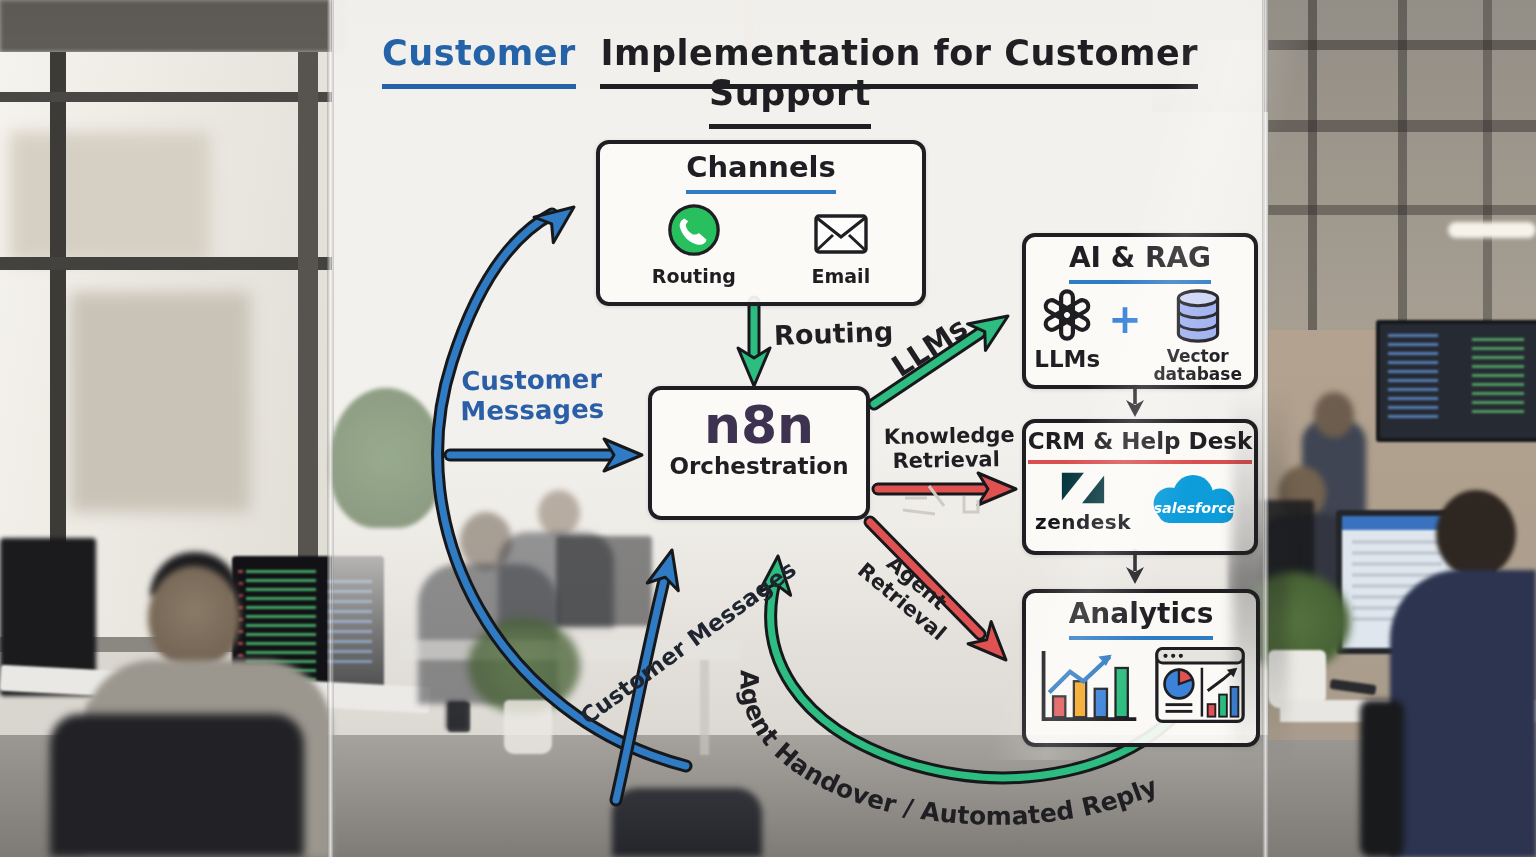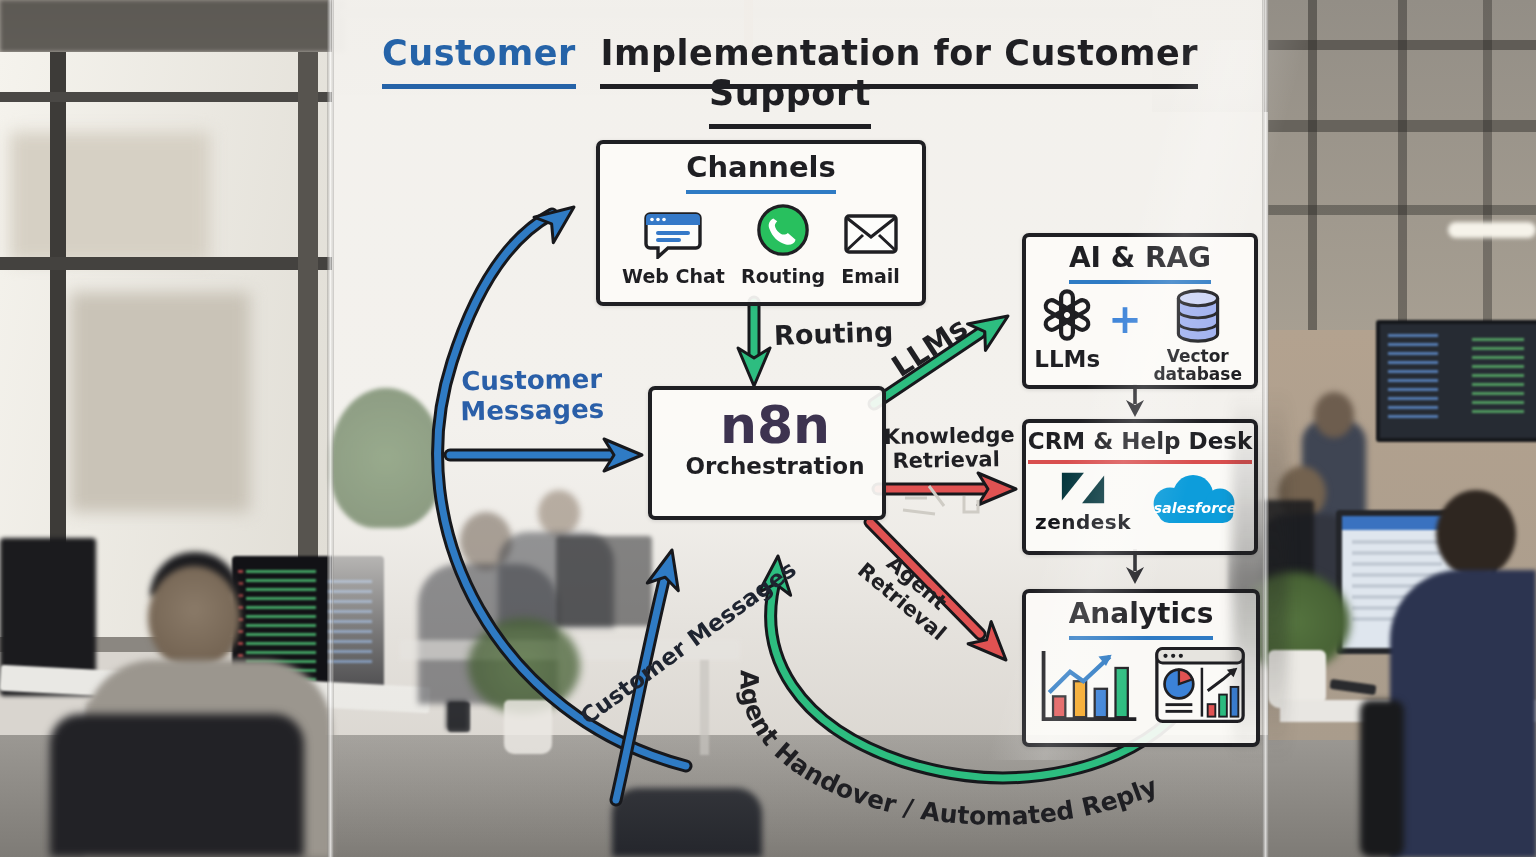--- a/index.html
+++ b/index.html
@@ -2,21 +2,21 @@
 <html><head>
 <meta charset="utf-8">
 <style>
   html,body{margin:0;padding:0;background:#222;}
   .stage{position:relative;width:1536px;height:857px;overflow:hidden;
     font-family:"DejaVu Sans",sans-serif;background:#d9d5cf;}
   .abs{position:absolute;}
   .blur1{filter:blur(1px);} .blur2{filter:blur(2px);} .blur3{filter:blur(3px);}
   .blur4{filter:blur(4px);} .blur6{filter:blur(6px);} .blur8{filter:blur(8px);}
   .box{position:absolute;background:rgba(252,251,248,.93);border:4px solid #1f1f23;
-    border-radius:7px;box-shadow:0 1px 4px rgba(0,0,0,.12);z-index:52;}
+    border-radius:13px;box-shadow:0 1px 4px rgba(0,0,0,.12);z-index:52;}
   .boxtitle{font-weight:700;color:#1f1f23;text-align:center;}
   .uline{display:inline-block;padding-bottom:6px;border-bottom:4px solid #2f7bc4;line-height:1.1;}
   .uline-red{border-bottom-color:#d94f4f;}
   .lbl{position:absolute;font-weight:700;color:#1f1f23;z-index:53;}
   svg text{font-family:"DejaVu Sans",sans-serif;}
 </style>
 </head>
 <body>
 
 <div class="stage">
@@ -105,50 +105,38 @@
     <span style="color:#2563a8;border-bottom:5px solid #2563a8;padding-bottom:11px;">Customer</span>
     <span style="color:#1f1f23;border-bottom:5px solid #1f1f23;padding-bottom:11px;margin-left:12px;">Implementation for Customer Support</span>
   </div>
 
   <div class="box" style="left:596px;top:140px;width:322px;height:158px;">
     <div class="boxtitle" style="font-size:29px;margin-top:6px;">
       <span class="uline">Channels</span>
     </div>
     <div style="display:flex;justify-content:space-around;align-items:flex-end;padding:8px 14px 0;">
       <div style="text-align:center;">
-        <svg width="58" height="52" viewBox="0 0 58 52">
-          <path d="M6 7 h46 a4 4 0 0 1 4 4 v26 a4 4 0 0 1 -4 4 H24 l-10 9 v-9 h-8 a4 4 0 0 1 -4 -4 V11 a4 4 0 0 1 4 -4 z" fill="#fdfdfb" stroke="#1f1f23" stroke-width="3.4"></path>
-          <path d="M6 7 h46 a4 4 0 0 1 4 4 v7 H2 v-7 a4 4 0 0 1 4 -4 z" fill="#3579c8"></path>
-          <circle cx="8" cy="12.5" r="1.8" fill="#fff"></circle>
-            <circle cx="14" cy="12.5" r="1.8" fill="#fff"></circle>
-            <circle cx="20" cy="12.5" r="1.8" fill="#fff"></circle>
-          <rect x="12" y="24" width="34" height="4" rx="2" fill="#3579c8"></rect>
-          <rect x="12" y="31" width="25" height="4" rx="2" fill="#3579c8"></rect>
-        </svg>
-        <div style="font-size:19px;font-weight:700;color:#1f1f23;margin-top:2px;">Web Chat</div>
-      </div>
-      <div style="text-align:center;">
         <svg width="60" height="58" viewBox="0 0 60 60">
           <circle cx="30" cy="29" r="25" fill="#28c05e" stroke="#1f1f23" stroke-width="3.4"></circle>
           <path d="M20 17 c-4 2 -6 6 -4 11 c3 8 9 14 17 16 c5 1 9 -1 10 -5 l-8 -7 c-2 2 -5 2 -7 1 c-3 -2 -5 -4 -6 -7 c-1 -2 0 -4 2 -6 z" fill="#ffffff"></path>
         </svg>
         <div style="font-size:19px;font-weight:700;color:#1f1f23;margin-top:1px;">Routing</div>
       </div>
       <div style="text-align:center;">
         <svg width="58" height="46" viewBox="0 0 58 44">
           <rect x="4" y="4" width="50" height="36" rx="3" fill="#fdfdfb" stroke="#1f1f23" stroke-width="3.4"></rect>
           <path d="M5 6 L29 25 L53 6" fill="none" stroke="#1f1f23" stroke-width="3.2"></path>
           <path d="M5 38 L21 23 M53 38 L37 23" fill="none" stroke="#1f1f23" stroke-width="3"></path>
         </svg>
         <div style="font-size:19px;font-weight:700;color:#1f1f23;margin-top:4px;">Email</div>
       </div>
     </div>
   </div>
 
-  <div class="box" style="left:648px;top:386px;width:214px;height:126px;text-align:center;padding-left:16px;">
+  <div class="box" style="left:648px;top:386px;width:214px;height:126px;text-align:center;">
     <div style="font-size:52px;font-weight:800;color:#3d3350;line-height:1.05;margin-top:8px;">n8n</div>
     <div style="font-size:23px;font-weight:700;color:#1f1f23;">Orchestration</div>
   </div>
 
   <div class="box" style="left:1022px;top:233px;width:228px;height:148px;">
     <div class="boxtitle" style="font-size:28px;margin-top:4px;">
       <span class="uline">AI &amp; RAG</span>
     </div>
     <div style="display:flex;justify-content:center;align-items:flex-start;gap:8px;padding-top:4px;">
       <div style="text-align:center;">

